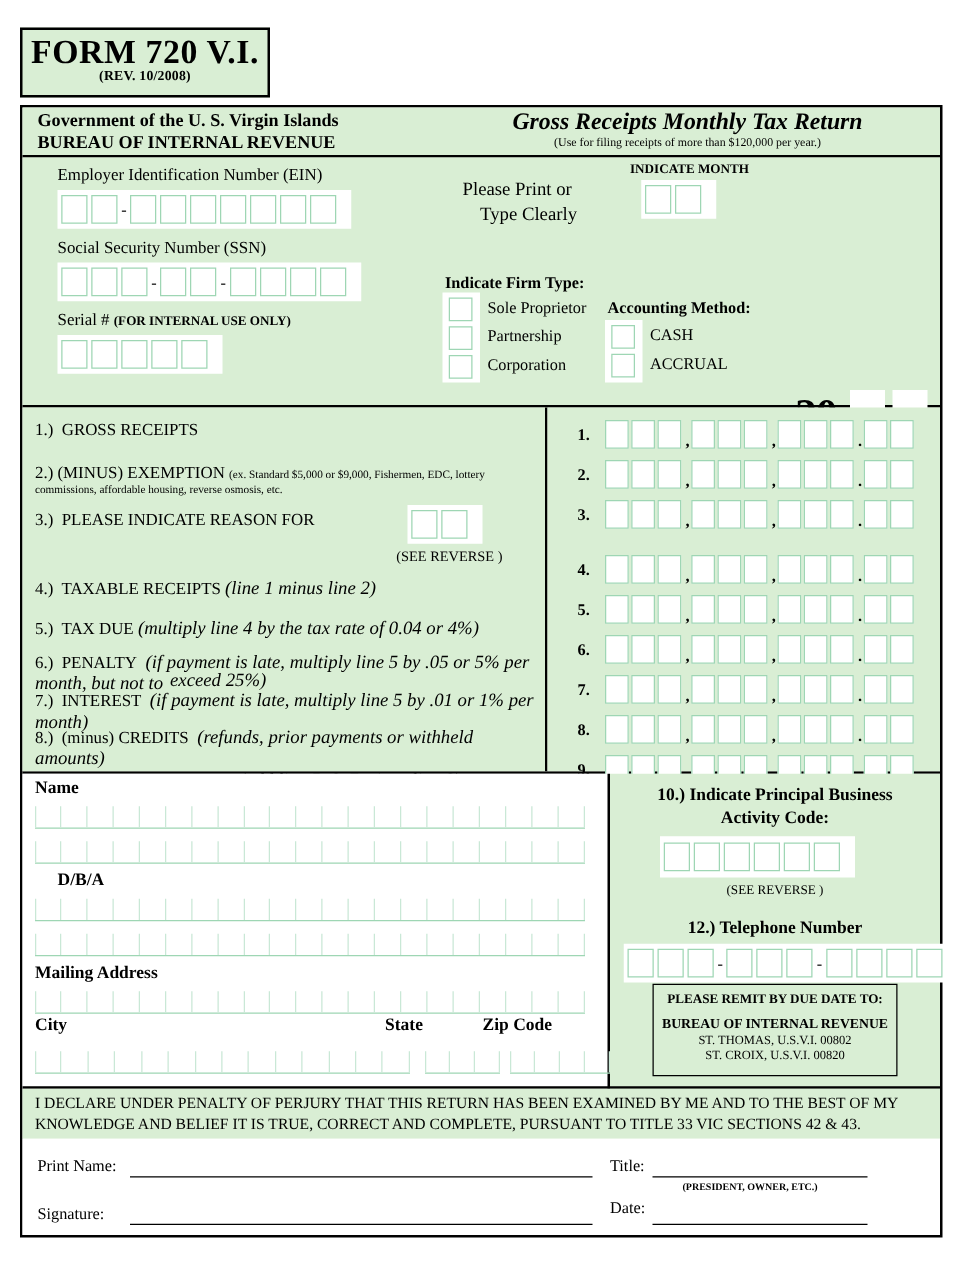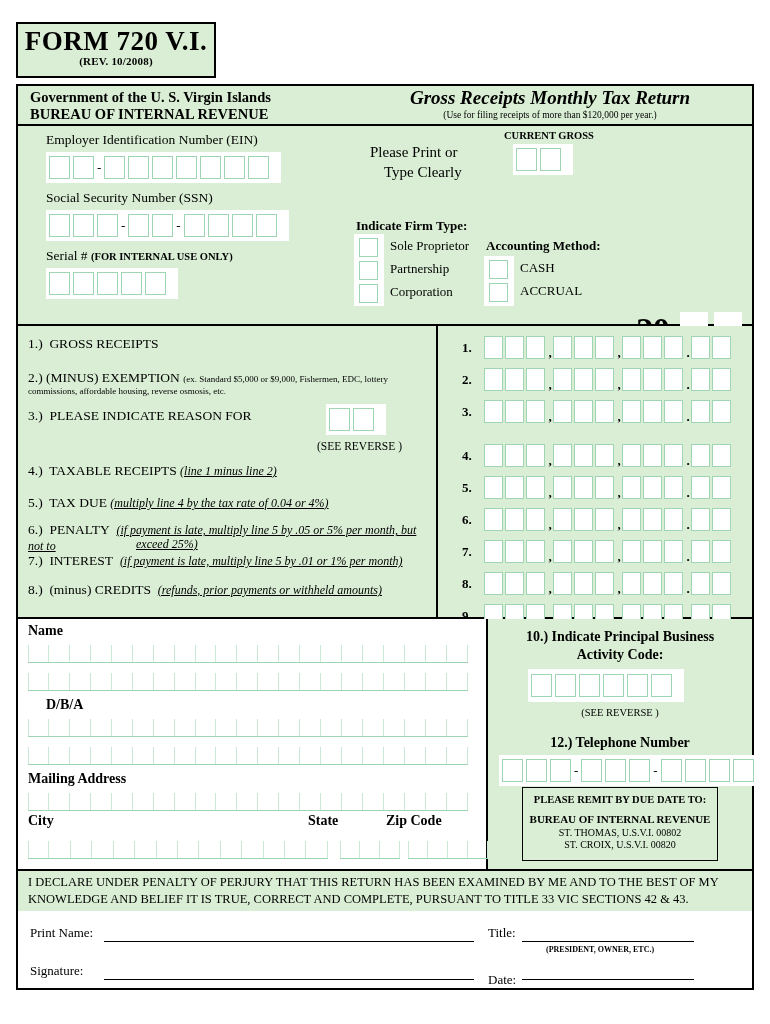--- a/index.html
+++ b/index.html
@@ -198,23 +198,22 @@
     left: 420px; top: 0; right: 0;
     height: 100%;
     background: #d9eed4;
   }
   .litem {
     position: absolute;
     left: 10px;
     font-size: 13.5px;
   }
   .lnote {
-    font-size: 12px;
+    font-size: 15px;
     font-style: italic;
-    text-decoration: underline;
   }
   .lnote-up {
     font-size: 9px;
     font-style: normal;
   }
 
   .amt-row {
     position: absolute;
     left: 24px;
     display: flex;
@@ -415,21 +414,21 @@
           <div class="dbox"></div>
           <div class="dbox"></div>
           <div class="dbox"></div>
           <div class="dbox"></div>
           <div class="dbox"></div>
         </div>
 
       <div class="lbl" style="left:352px; top:18px; font-size:15px;">Please Print or</div>
       <div class="lbl" style="left:366px; top:38px; font-size:15px;">Type Clearly</div>
 
-      <div class="lbl lbl-small" style="left:486px; top:4px;">CURRENT GROSS</div>
+      <div class="lbl lbl-small" style="left:486px; top:4px;">INDICATE MONTH</div>
       <div class="well" id="cm-well" style="left: 495px; top: 18px; height: 31px; width: 60px;">
           <div class="dbox"></div>
           <div class="dbox"></div>
         </div>
 
       <div class="yr20">20</div>
       <div class="yrbox" style="left:662px;"></div>
       <div class="yrbox" style="left:696px;"></div>
 
       <div class="lbl lbl-bold" style="left:338px; top:92px; font-size:13px;">Indicate Firm Type:</div>
@@ -875,18 +874,18 @@
 
     <div class="signarea">
       <div class="sig-label" style="left:12px; top:14px;">Print Name:</div>
       <div class="sig-rule" style="left:86px; top:30px; width:370px;"></div>
       <div class="sig-label" style="left:470px; top:14px;">Title:</div>
       <div class="sig-rule" style="left:504px; top:30px; width:172px;"></div>
       <div class="sig-note" style="left:528px; top:34px;">(PRESIDENT, OWNER, ETC.)</div>
 
       <div class="sig-label" style="left:12px; top:52px;">Signature:</div>
       <div class="sig-rule" style="left:86px; top:68px; width:370px;"></div>
-      <div class="sig-label" style="left:470px; top:61px;">Date:</div>
+      <div class="sig-label" style="left:470px; top:47px;">Date:</div>
       <div class="sig-rule" style="left:504px; top:68px; width:172px;"></div>
     </div>
 
   </div>
 </div>
 
 </body></html>

